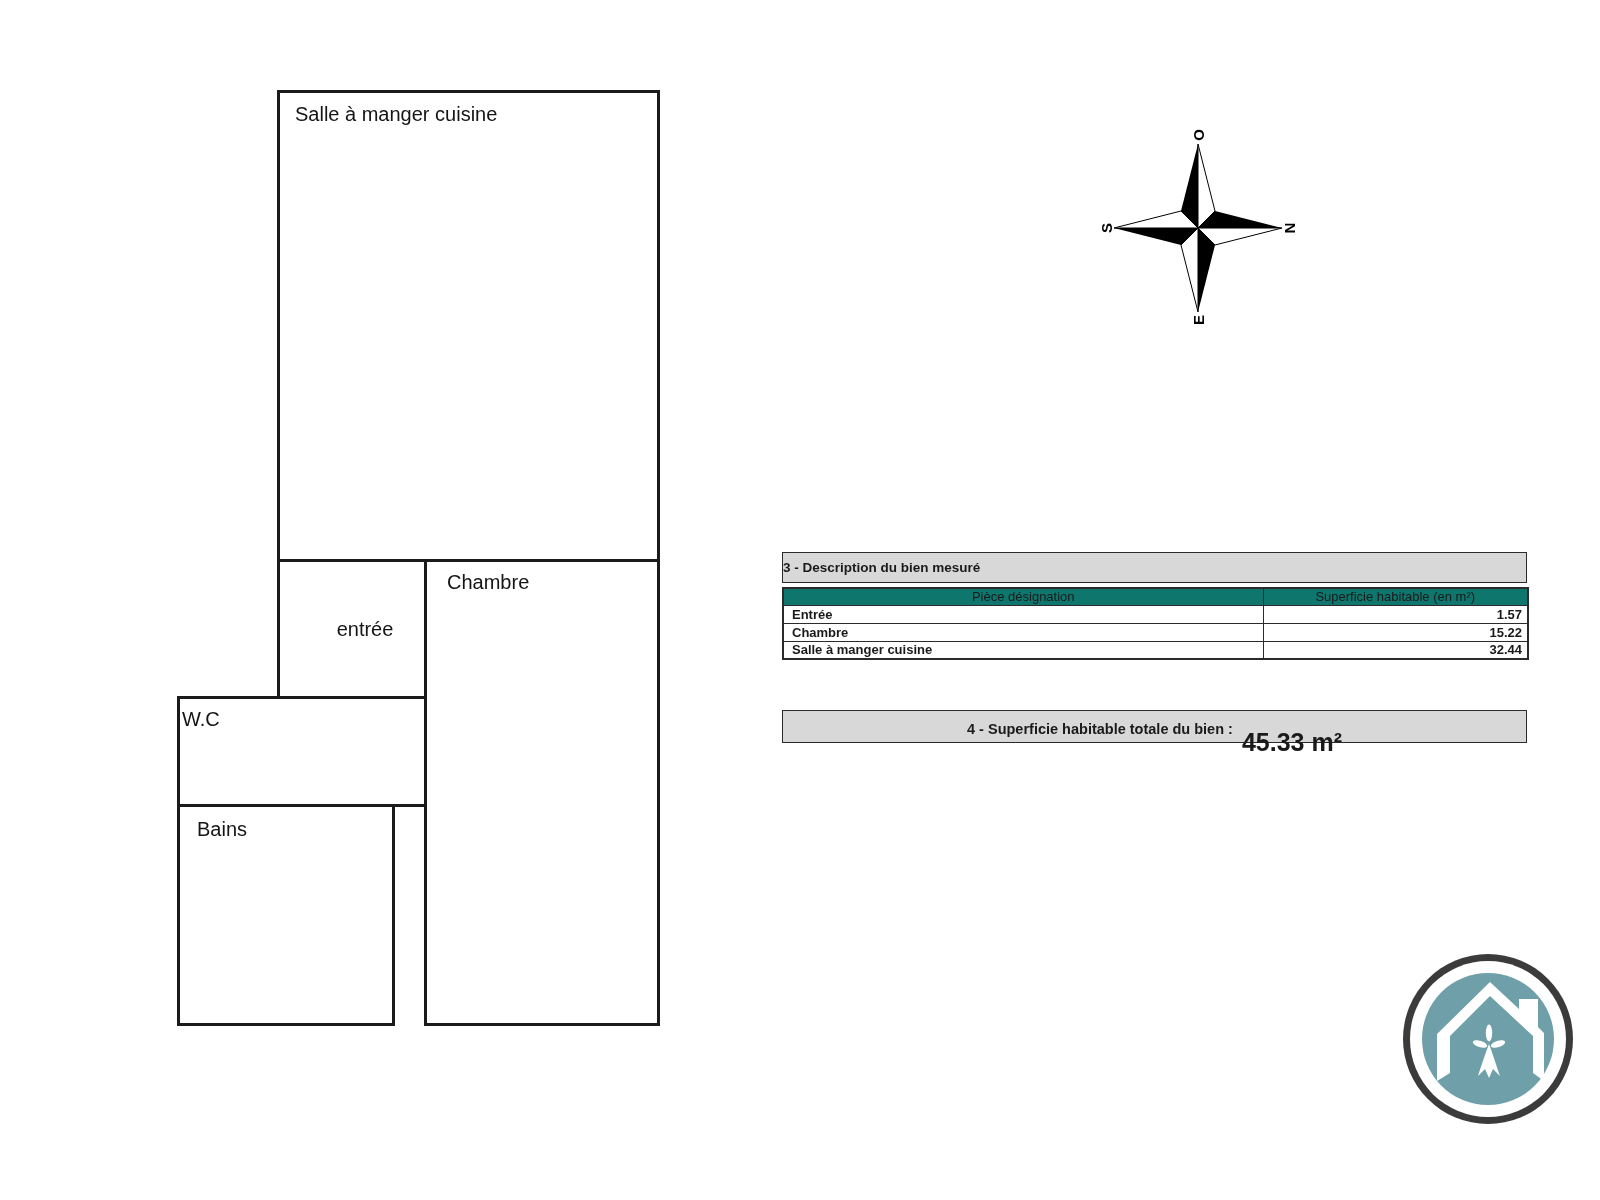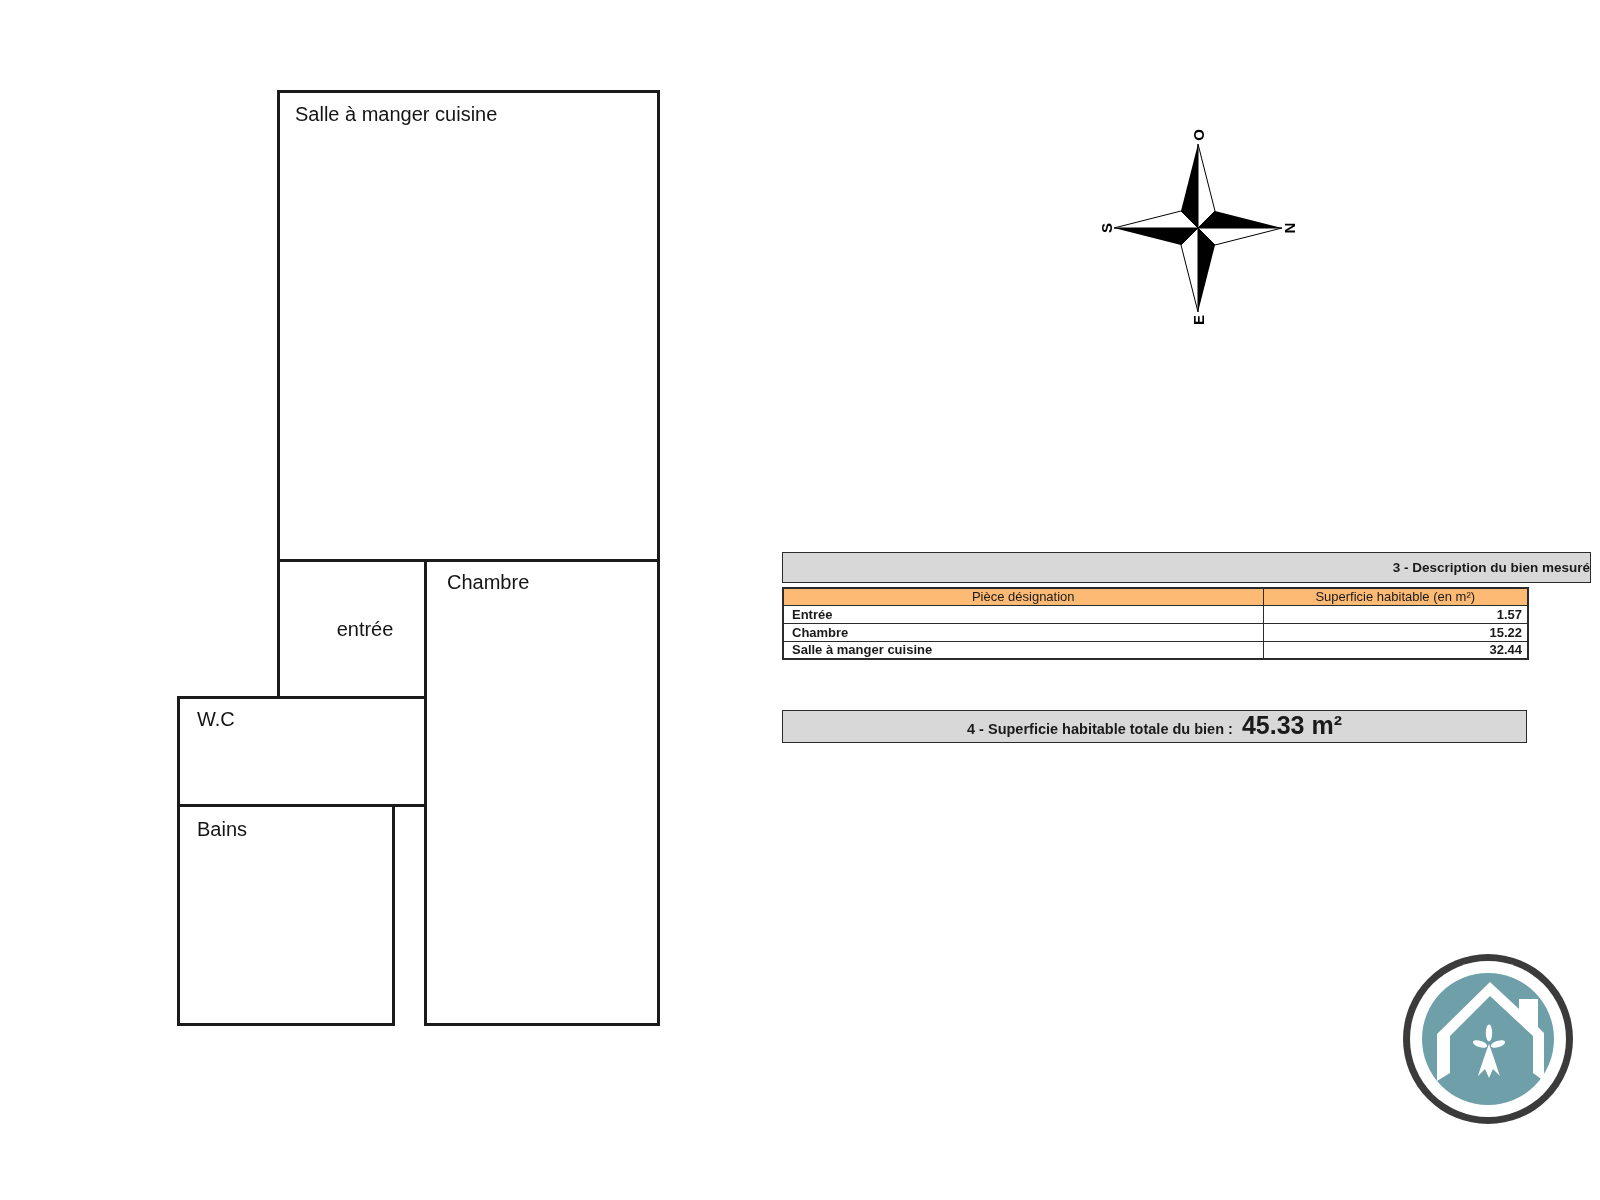--- a/index.html
+++ b/index.html
@@ -16,60 +16,60 @@
     font-size:20px;color:#151515;
   }
   .room .lbl{display:block;}
   #room-salle   {left:277px;top:90px;width:383px;height:472px;}
   #room-salle .lbl{padding:10px 0 0 15px;}
   #room-entree  {left:277px;top:559px;width:150px;height:140px;display:flex;align-items:center;justify-content:center;}
   #room-entree .lbl{padding-left:26px;}
   #room-chambre {left:424px;top:559px;width:236px;height:467px;}
   #room-chambre .lbl{padding:9px 0 0 20px;}
   #room-wc      {left:177px;top:696px;width:250px;height:111px;}
-  #room-wc .lbl{padding:9px 0 0 17px;}
+  #room-wc .lbl{padding:9px 0 0 2px;}
   #room-bains   {left:177px;top:804px;width:218px;height:222px;}
   #room-bains .lbl{padding:11px 0 0 17px;}
 
   
   #compass{position:absolute;left:1098px;top:128px;width:200px;height:200px;}
   #compass text{font-family:"Liberation Sans", sans-serif;font-weight:bold;font-size:15px;}
 
   
   #measure-section{position:absolute;left:782px;top:552px;width:745px;}
   .gray-box{
     box-sizing:border-box;background:#d8d8d8;border:1px solid #2b2b2b;
   }
   #table-title{
-    width:809px;height:31px;line-height:29px;text-align:right;
+    width:745px;height:31px;line-height:29px;text-align:left;
     font-weight:bold;font-size:13.5px;
   }
   #measure-table{
     margin-top:4px;width:745px;border-collapse:collapse;table-layout:fixed;
     border:2px solid #2b2b2b;
   }
   #measure-table th,#measure-table td{
     box-sizing:border-box;border:1px solid #2b2b2b;overflow:hidden;white-space:nowrap;
   }
   #measure-table th{
-    background:#fdba74;font-weight:normal;font-size:13px;height:17px;padding:0 4px;text-align:center;
+    background:#0f766e;font-weight:normal;font-size:13px;height:17px;padding:0 4px;text-align:center;
   }
   #measure-table td{
     background:#ffffff;font-weight:bold;font-size:13px;height:18px;padding:0 5px;
   }
   #measure-table td.c-name{text-align:left;padding-left:8px;}
   #measure-table td.c-val{text-align:right;padding-right:5px;}
   col.col-name{width:480px;}
   col.col-val{width:265px;}
   #total-bar{
     position:absolute;left:0;top:158px;width:745px;height:33px;
     display:flex;align-items:baseline;justify-content:center;gap:9px;
   }
   #total-label{font-weight:bold;font-size:14.5px;line-height:31px;}
-  #total-value{font-weight:bold;font-size:25px;position:relative;top:0;}
+  #total-value{font-weight:bold;font-size:25px;position:relative;top:17px;}
 
   
   #logo{position:absolute;left:1402px;top:953px;width:172px;height:172px;}
 </style>
 </head>
 <body>
 
 <div>
   <div class="room" id="room-salle">
     <span class="lbl">Salle à manger cuisine</span>

